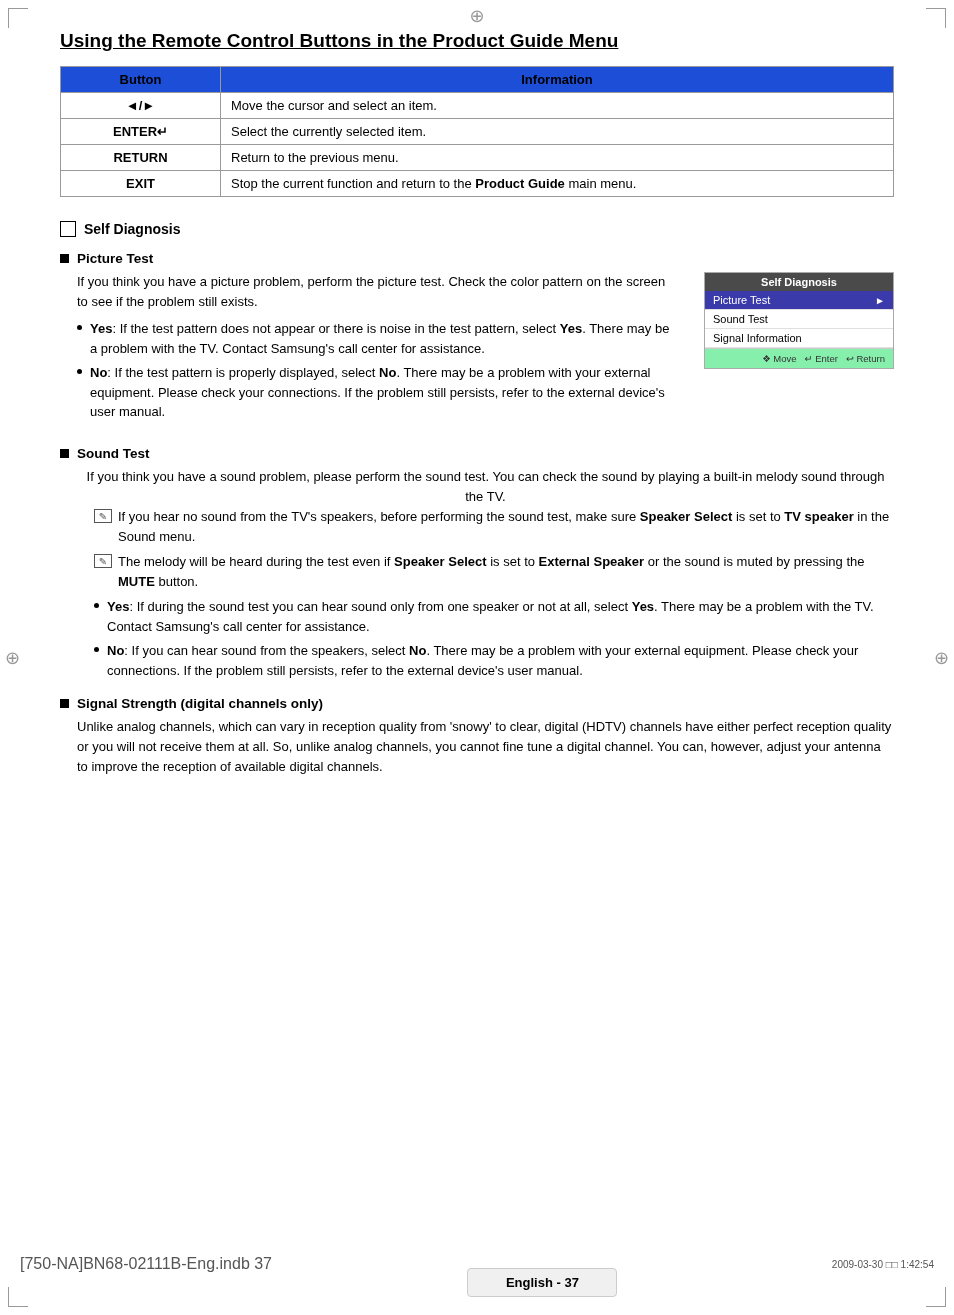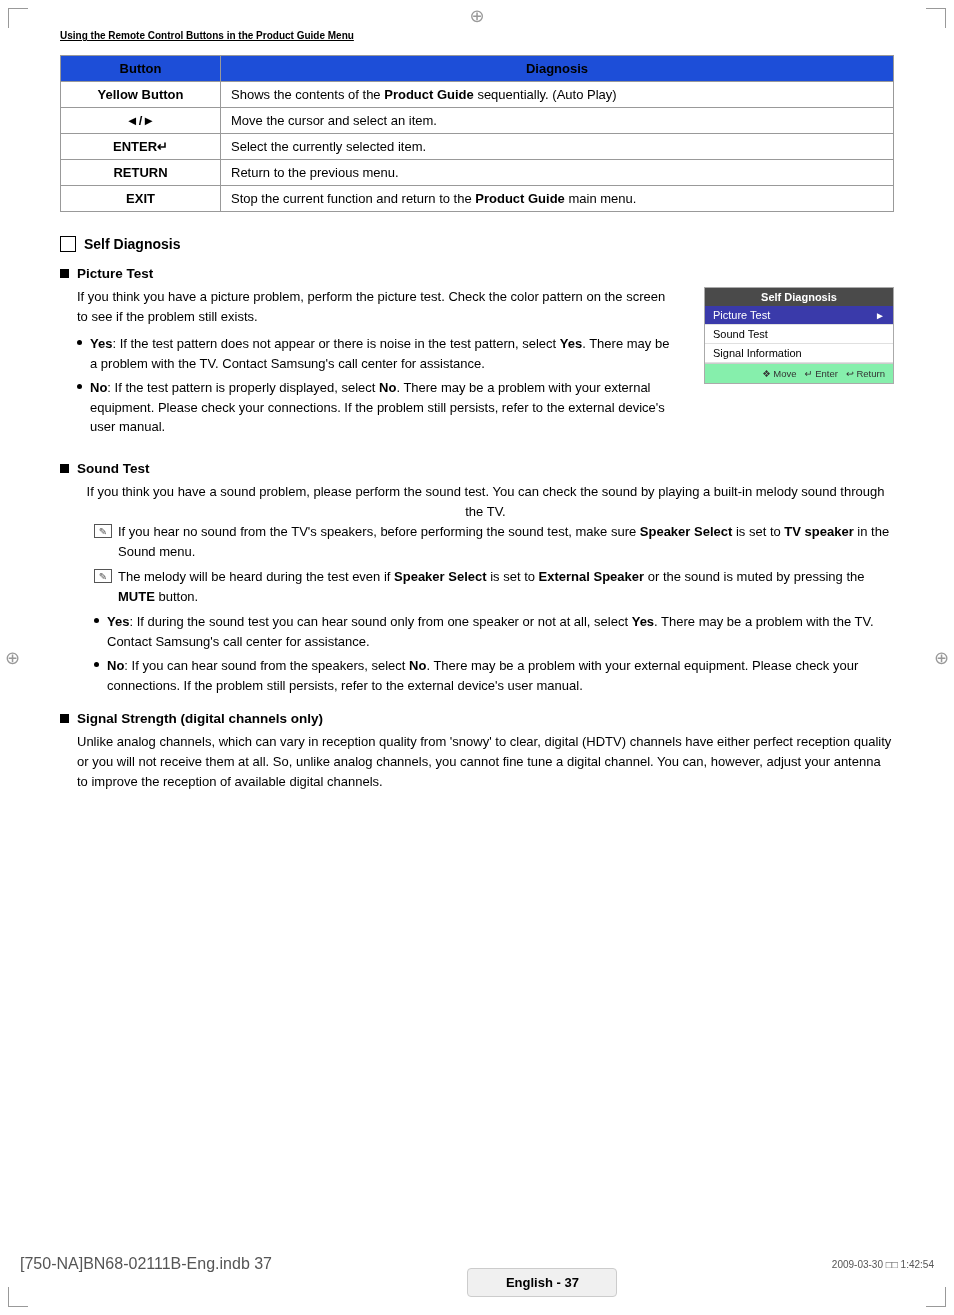--- a/index.html
+++ b/index.html
@@ -53,21 +53,21 @@
       position: absolute;
       top: 50%;
       right: 5px;
       transform: translateY(-50%);
       color: #999;
       font-size: 18px;
     }
 
     
     .section-title {
-      font-size: 10px;
+      font-size: 19px;
       font-weight: bold;
       text-decoration: underline;
       margin-bottom: 14px;
     }
 
     
     .button-table {
       width: 100%;
       border-collapse: collapse;
       margin-bottom: 24px;
@@ -292,28 +292,24 @@
   <div class="left-crosshair">⊕</div>
 
   <div class="right-crosshair">⊕</div>
 
   <div class="section-title">Using the Remote Control Buttons in the Product Guide Menu</div>
 
   <table class="button-table">
     <thead>
       <tr>
         <th>Button</th>
-        <th>Diagnosis</th>
+        <th>Information</th>
       </tr>
     </thead>
     <tbody>
-      <tr>
-        <td>Yellow Button</td>
-        <td>Shows the contents of the <b>Product Guide</b> sequentially. (Auto Play)</td>
-      </tr>
       <tr>
         <td>◄/►</td>
         <td>Move the cursor and select an item.</td>
       </tr>
       <tr>
         <td>ENTER↵</td>
         <td>Select the currently selected item.</td>
       </tr>
       <tr>
         <td>RETURN</td>

